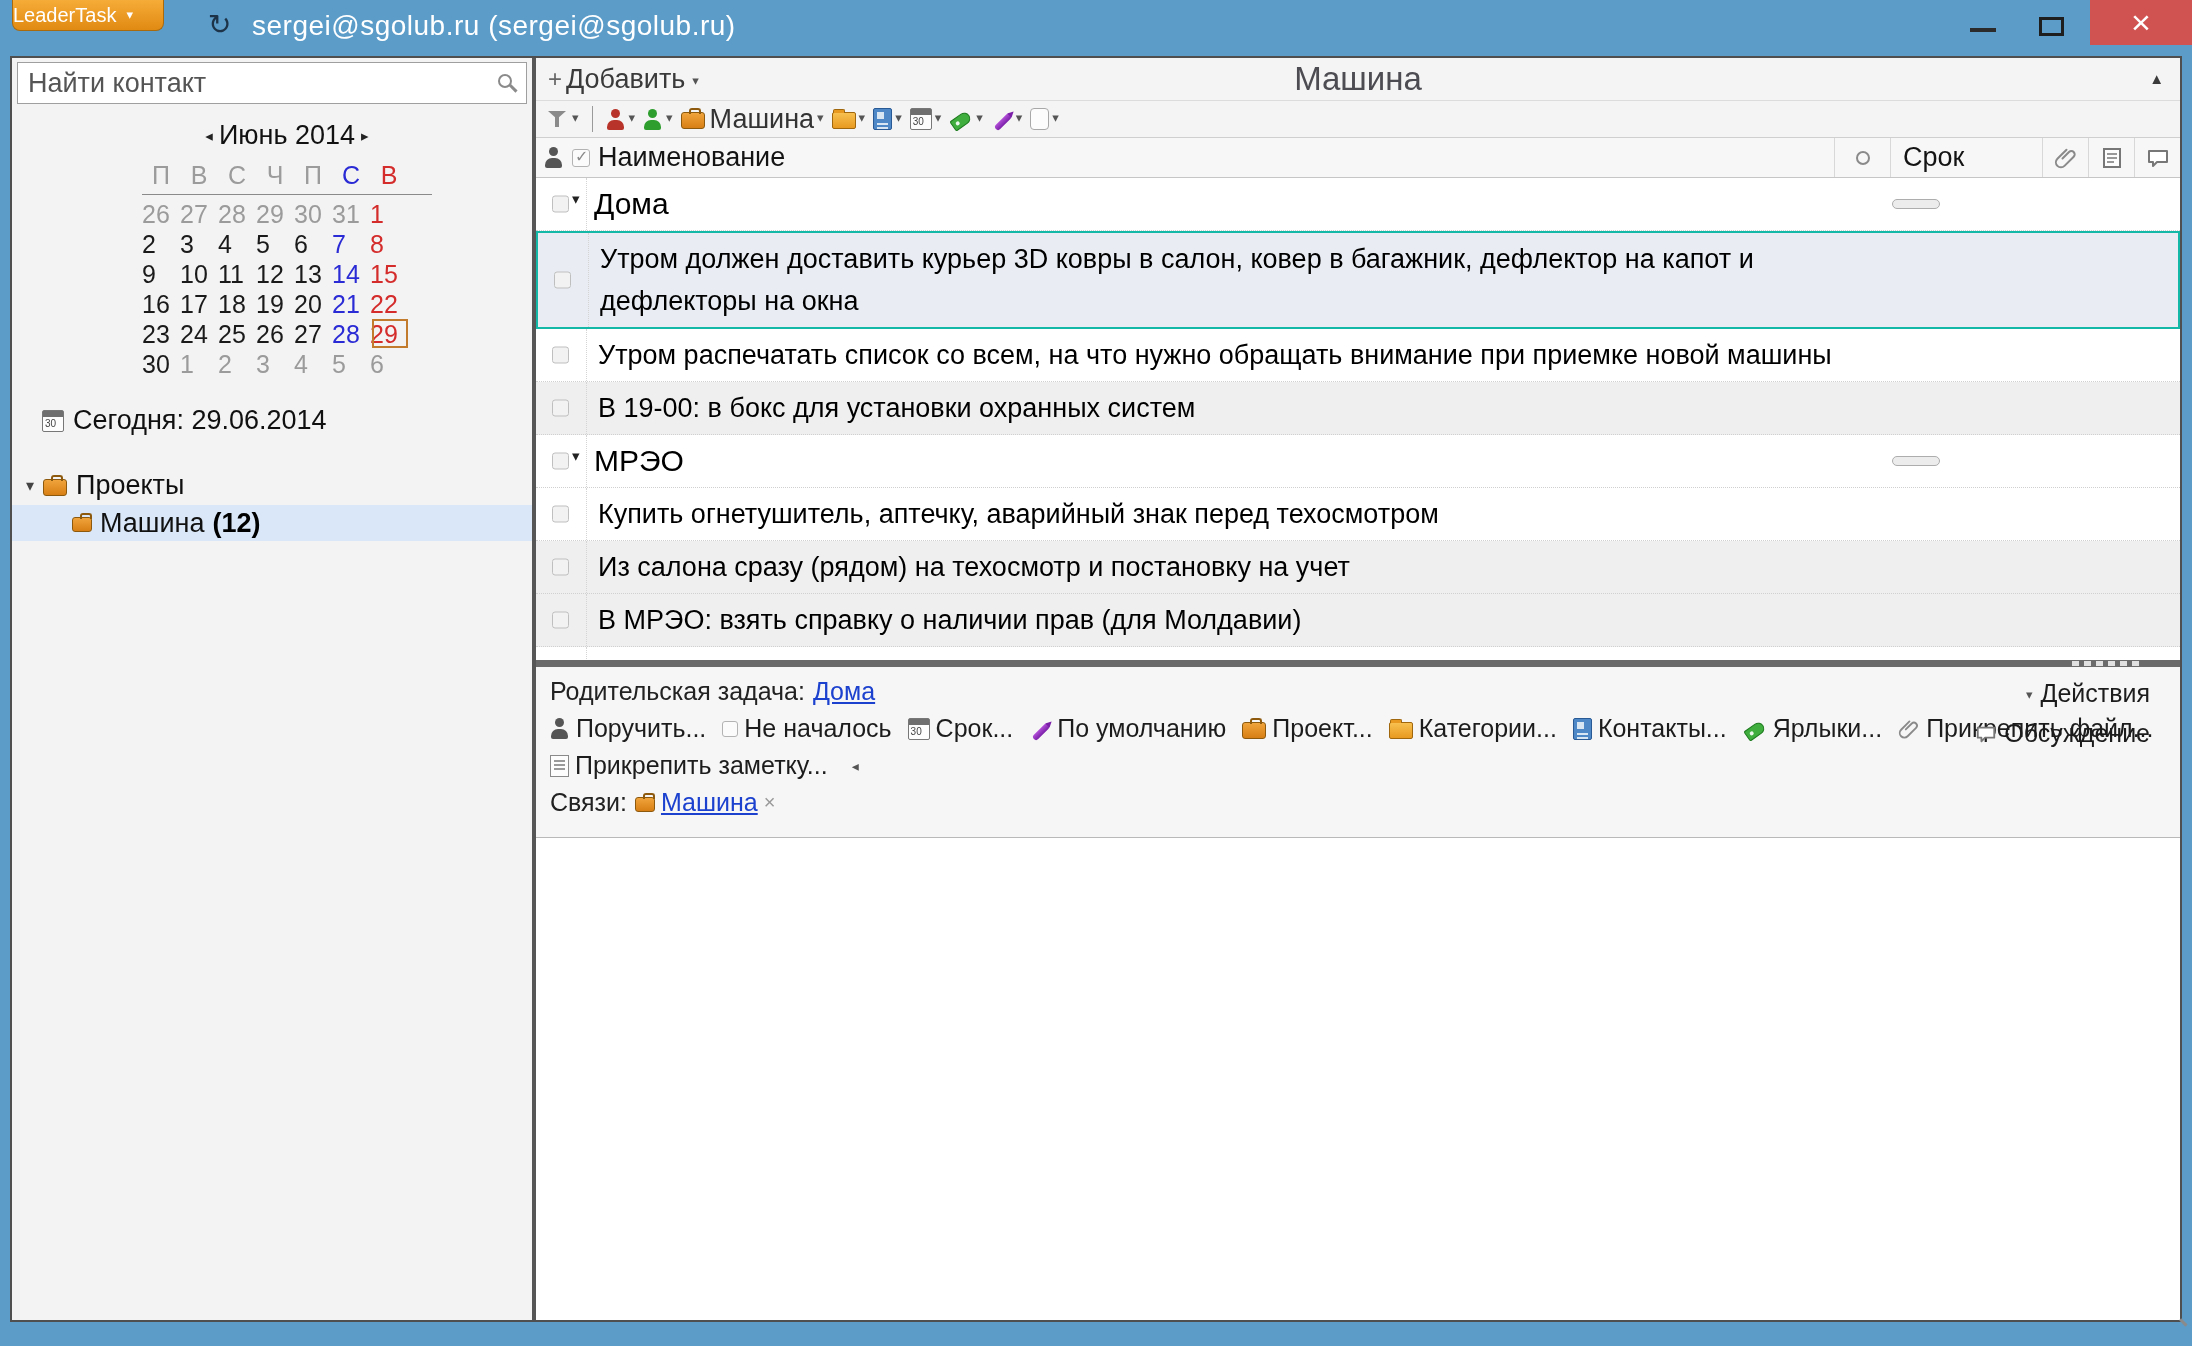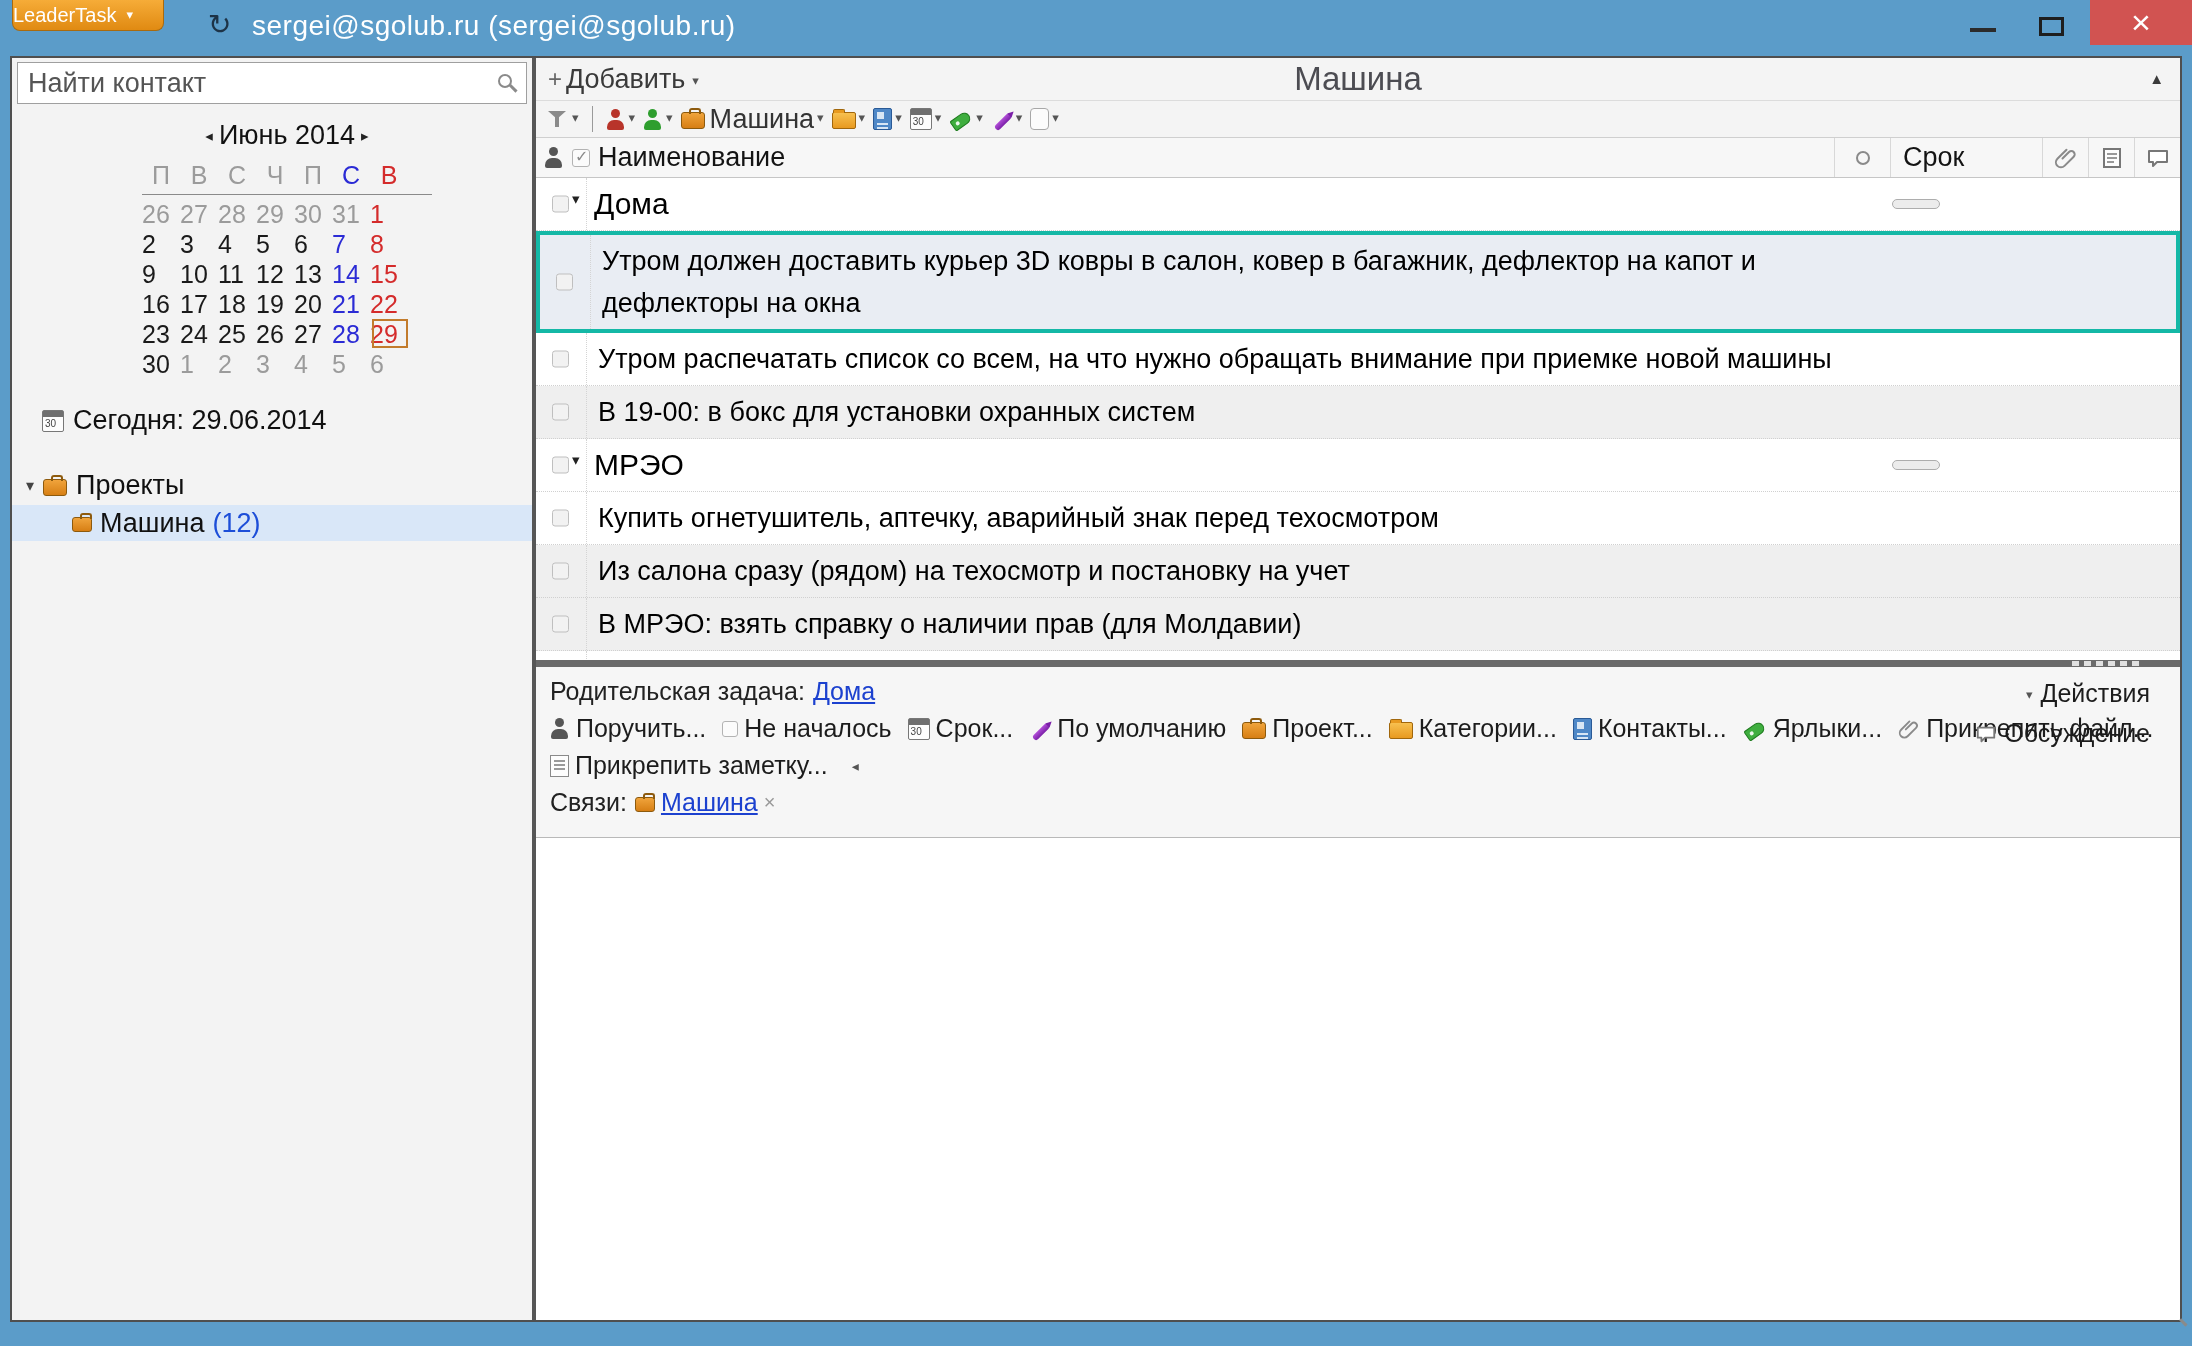--- a/index.html
+++ b/index.html
@@ -64,21 +64,21 @@
   
   .side-item { display:flex; align-items:center; gap:9px; font-size:27px; color:#101010; margin-left:30px; }
   .side-today { margin-top:26px; }
   .side-inbox { margin-top:16px; }
   .side-projects { margin-top:34px; margin-left:14px; }
   .tree-arrow { font-size:16px; color:#444; }
   .proj-row {
     margin-top:4px; height:36px; background:#d9e7f8; display:flex; align-items:center; gap:8px;
     padding-left:60px; font-size:27px;
   }
-  .count { color:#1d4ed8; }
+  .count { color:#000000;font-weight:bold; }
   
   .ico { display:inline-block; position:relative; flex:none; }
   .ico-cal-s { width:22px; height:22px; background:#fdfdfd; border:1px solid #777; border-radius:2px; }
   .ico-cal-s::before { content:''; position:absolute; left:0; right:0; top:0; height:6px; background:#6f6f6f; }
   .ico-cal-s::after { content:'30'; position:absolute; left:2px; top:7px; font-size:10px; color:#444; }
   .ico-inbox { width:24px; height:16px; background:#eecf2e; border:1px solid #a3880f; border-radius:2px; margin-top:4px; }
   .ico-inbox::before { content:''; position:absolute; left:3px; right:3px; top:-5px; height:4px; background:#f6e070; border:1px solid #a3880f; border-radius:2px; }
   .ico-case { width:24px; height:17px; background:linear-gradient(#f0a43c,#d77f14); border:1px solid #8d5a0d; border-radius:3px; margin-top:3px; }
   .ico-case::before { content:''; position:absolute; left:7px; top:-5px; width:8px; height:4px; border:2px solid #8d5a0d; border-bottom:none; border-radius:3px 3px 0 0; }
   .ico-case.small { width:20px; height:15px; }
@@ -123,21 +123,21 @@
   .hdr-left { display:flex; align-items:center; gap:8px; padding-left:8px; flex:1; min-width:0; }
   .hdr-cell { height:100%; display:flex; align-items:center; justify-content:center; border-left:1px solid #d8d8d8; flex:none; }
   .c-search { width:56px; }
   .c-srok { width:152px; justify-content:flex-start; padding-left:12px; }
   .c-ico { width:46px; }
   
   .list { flex:1; overflow:hidden; background:#fff; position:relative; }
   .row { position:relative; border-bottom:1px dotted #d0d0d0; padding:5px 12px 5px 0; min-height:45px; }
   .row::before { content:''; position:absolute; left:50px; top:0; bottom:0; border-left:1px dotted #d4d4d4; }
   .row.shade { background:#efefef; }
-  .row.selected { background:#e9edf3; border:4px solid #14b8a6; }
+  .row.selected { background:#e9edf3; border:2px solid #14b8a6; }
   .row .cb { position:absolute; left:16px; top:50%; transform:translateY(-50%); width:17px; height:17px; background:#f2f2f2; border-color:#bfbfbf; }
   .rowtext { display:block; margin-left:62px; max-width:1310px; font-size:27px; line-height:42px; color:#000; }
   .row.group { background:#fff; }
   .row.group .tri { position:absolute; left:36px; top:12px; font-size:15px; color:#222; }
   .row.group .rowtext { margin-left:58px; font-size:30px; line-height:42px; }
   .ghandle { position:absolute; right:240px; top:50%; transform:translateY(-50%); width:48px; height:10px; background:#ececec; border:1px solid #adadad; border-radius:5px; }
   
   .split { height:7px; background:#6a6a6a; position:relative; flex:none; }
   .split-handle { position:absolute; right:38px; top:1px; width:70px; height:5px;
     background:repeating-linear-gradient(90deg,#e0e0e0 0 7px,transparent 7px 12px); }

